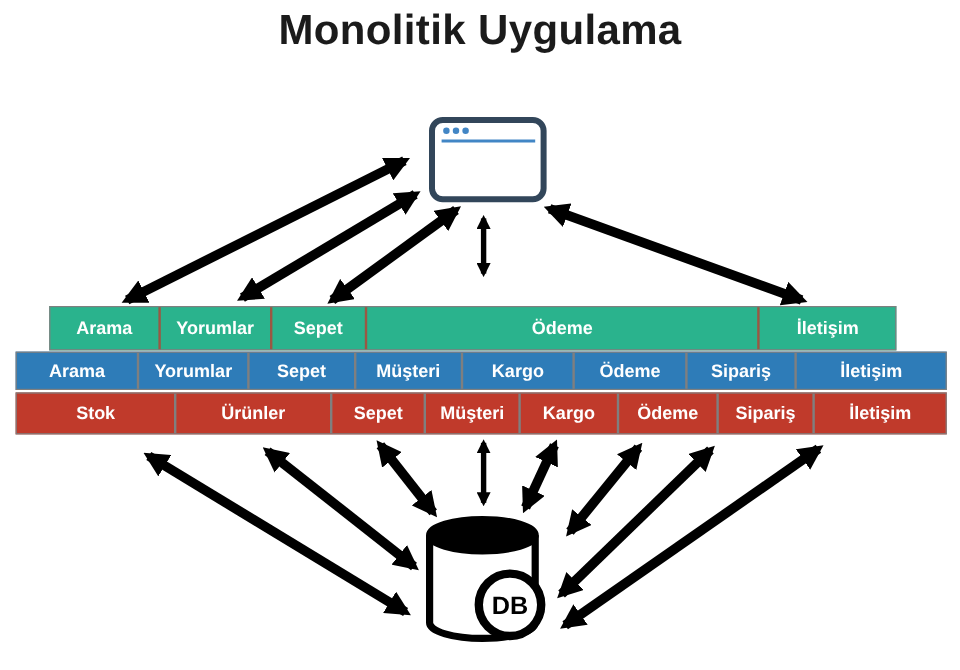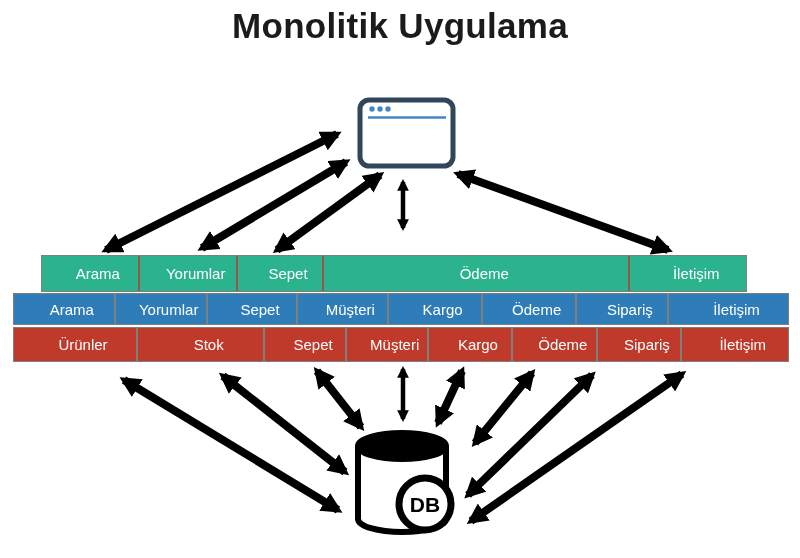--- a/index.html
+++ b/index.html
@@ -18,22 +18,22 @@
   .arrow.thin  { stroke-width:4.5; }
   .bar-row {
     position:absolute; display:flex; box-sizing:border-box;
     border:1px solid #7f7f7f; z-index:2;
   }
   .row-green { left:41px; top:255px; width:706px; height:37px; }
   .row-blue  { left:13px; top:293px; width:776px; height:32px; }
   .row-red   { left:13px; top:327px; width:776px; height:35px; }
   .seg {
     display:flex; align-items:center; justify-content:center;
-    color:#ffffff; font-weight:normal; font-size:15px; box-sizing:border-box;
-    white-space:nowrap; overflow:hidden;margin-left:16px;
+    color:#ffffff; font-weight:bold; font-size:15px; box-sizing:border-box;
+    white-space:nowrap; overflow:hidden;
   }
   .db-label { font-family:"Liberation Sans", sans-serif; font-weight:bold; font-size:21px; fill:#000; }
 </style>
 </head>
 <body>
 
 <div class="canvas">
 
   <h1 class="title">Monolitik Uygulama</h1>
 
@@ -90,22 +90,22 @@
       <div class="seg" style="flex: 90 1 0px; border-right: 2px solid rgb(127, 127, 127);">Arama</div>
       <div class="seg" style="flex: 80 1 0px; border-right: 2px solid rgb(127, 127, 127);">Yorumlar</div>
       <div class="seg" style="flex: 78 1 0px; border-right: 2px solid rgb(127, 127, 127);">Sepet</div>
       <div class="seg" style="flex: 78 1 0px; border-right: 2px solid rgb(127, 127, 127);">Müşteri</div>
       <div class="seg" style="flex: 82 1 0px; border-right: 2px solid rgb(127, 127, 127);">Kargo</div>
       <div class="seg" style="flex: 82 1 0px; border-right: 2px solid rgb(127, 127, 127);">Ödeme</div>
       <div class="seg" style="flex: 80 1 0px; border-right: 2px solid rgb(127, 127, 127);">Sipariş</div>
       <div class="seg" style="flex: 111 1 0px;">İletişim</div>
     </div>
   <div class="bar-row row-red" style="background: rgb(192, 58, 43);">
+      <div class="seg" style="flex: 134 1 0px; border-right: 2px solid rgb(127, 127, 127);">Stok</div>
       <div class="seg" style="flex: 130 1 0px; border-right: 2px solid rgb(127, 127, 127);">Ürünler</div>
-      <div class="seg" style="flex: 134 1 0px; border-right: 2px solid rgb(127, 127, 127);">Stok</div>
       <div class="seg" style="flex: 78 1 0px; border-right: 2px solid rgb(127, 127, 127);">Sepet</div>
       <div class="seg" style="flex: 78 1 0px; border-right: 2px solid rgb(127, 127, 127);">Müşteri</div>
       <div class="seg" style="flex: 82 1 0px; border-right: 2px solid rgb(127, 127, 127);">Kargo</div>
       <div class="seg" style="flex: 82 1 0px; border-right: 2px solid rgb(127, 127, 127);">Ödeme</div>
       <div class="seg" style="flex: 80 1 0px; border-right: 2px solid rgb(127, 127, 127);">Sipariş</div>
       <div class="seg" style="flex: 111 1 0px;">İletişim</div>
     </div>
 
 </div>
 

